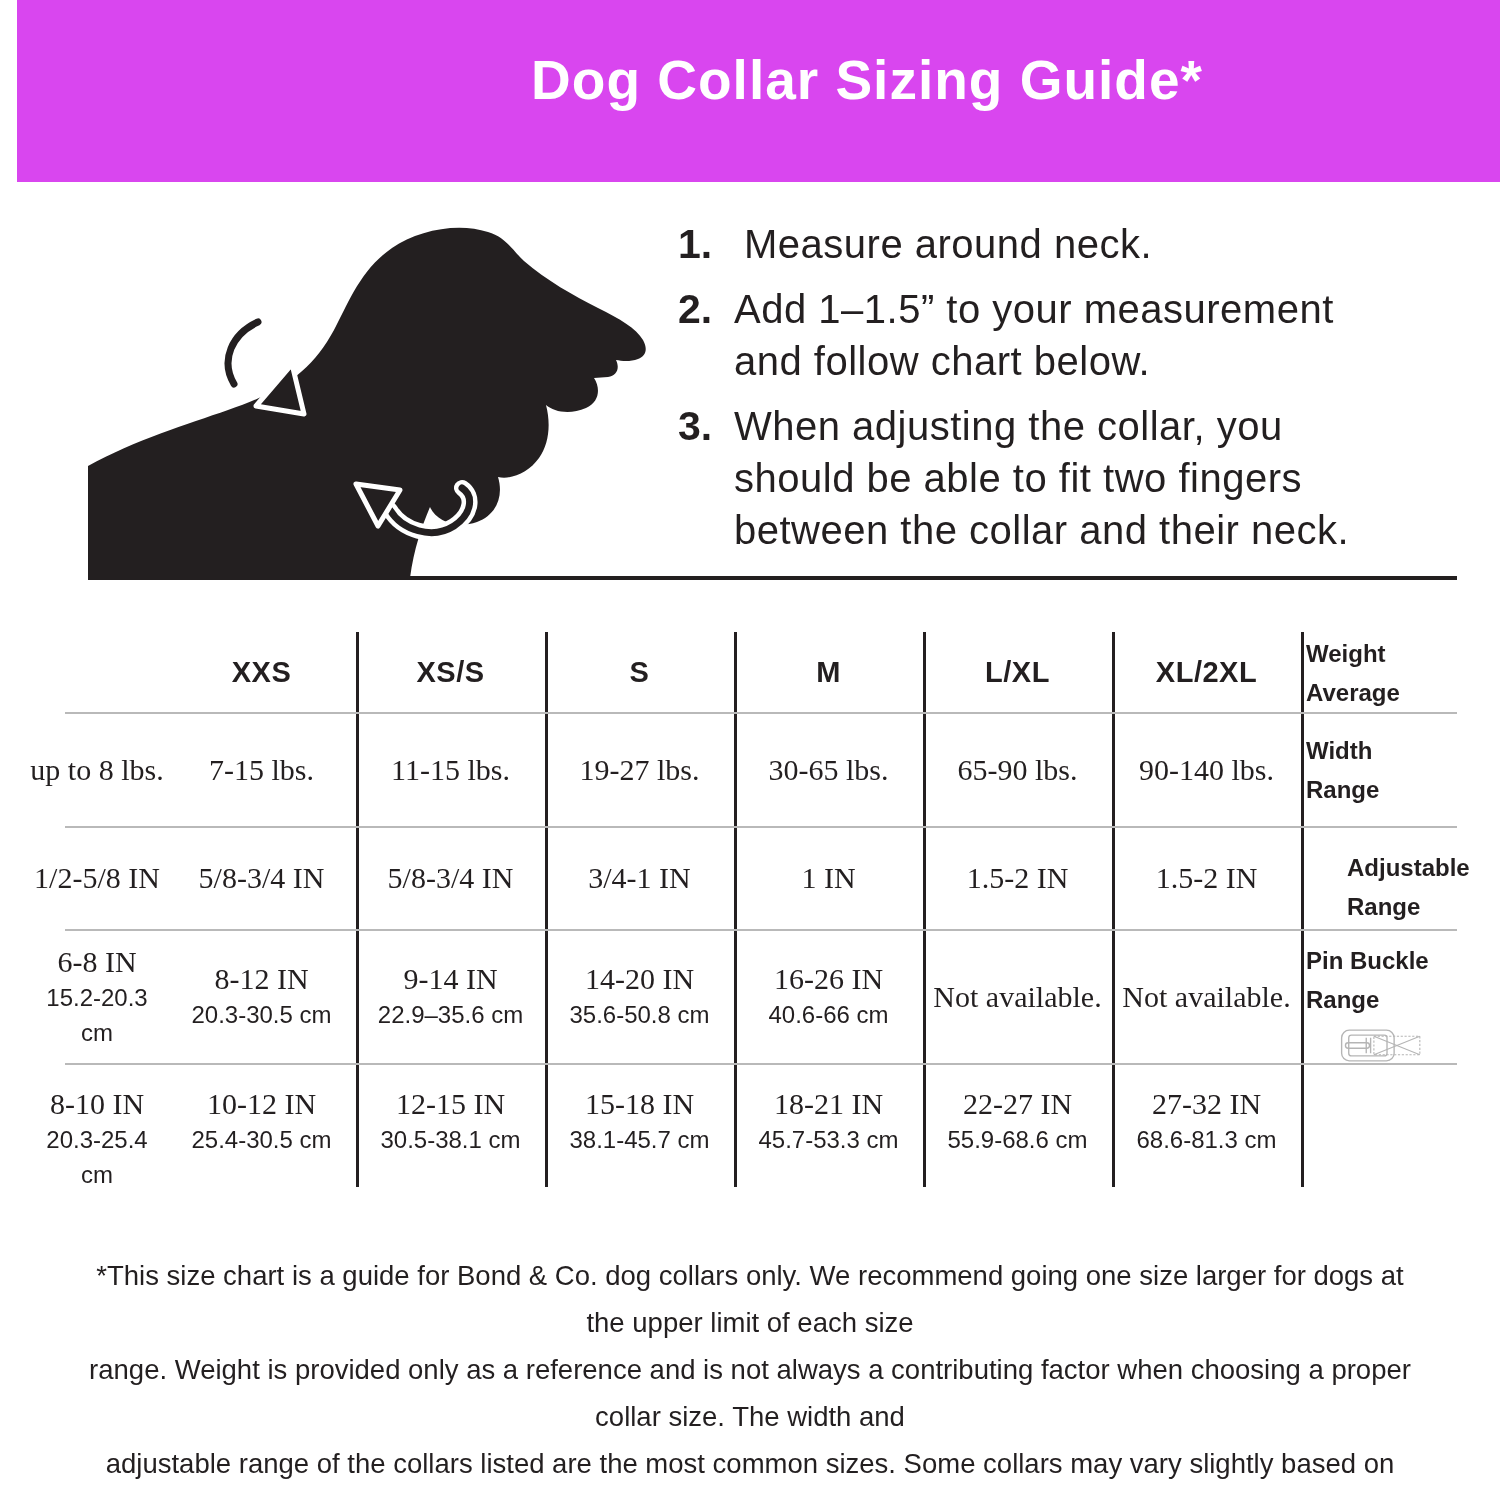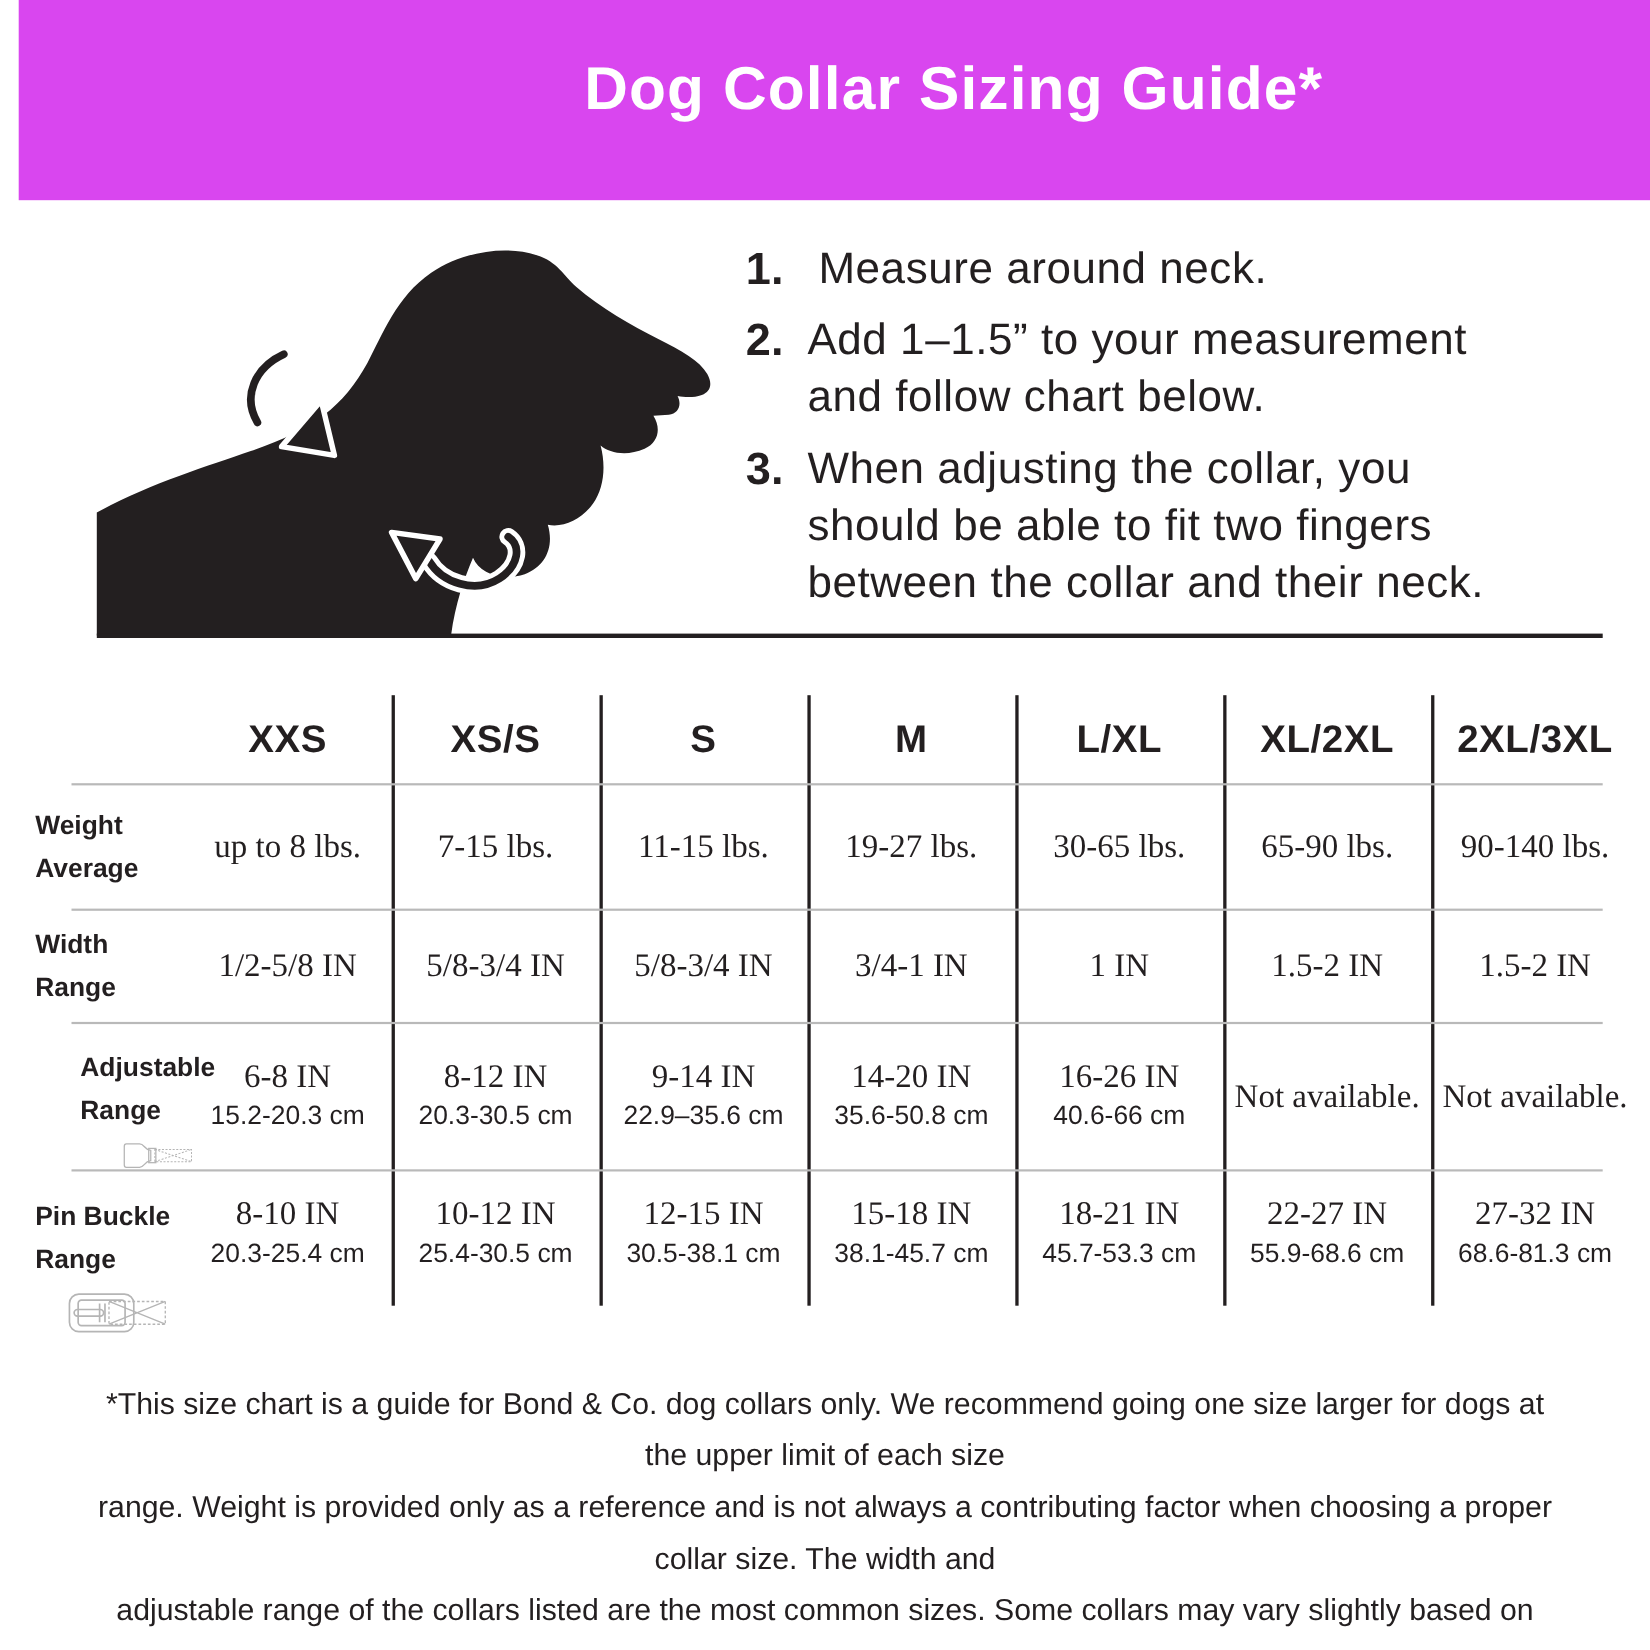--- a/index.html
+++ b/index.html
@@ -23,32 +23,32 @@
   .step-num{flex:0 0 56px;font-weight:bold;font-size:41px;line-height:52px;}
   .step-text{font-size:40px;line-height:52px;white-space:pre-line;letter-spacing:0.5px;}
   
   .size-table{
     position:absolute;left:27px;top:632px;width:1463px;
     display:grid;
     grid-template-columns:140px repeat(7, 189px);
     grid-template-rows:81px 113px 103px 134px 150px;
   }
   .cell{display:flex;flex-direction:column;justify-content:center;align-items:center;text-align:center;}
-  .cell.head{font-weight:bold;font-size:35px;letter-spacing:0.5px;}
+  .cell.head{font-weight:bold;font-size:29px;letter-spacing:0.5px;}
   .cell .in{font-size:30px;line-height:37px;font-family:Liberation Serif, serif;}
   .cell .cm{font-size:24px;line-height:35px;}
   .cell.start{justify-content:flex-start;}
   .cell.pad-pin{padding-top:22px;}
   .label-cell{
     display:flex;flex-direction:column;justify-content:center;align-items:flex-start;
     padding-left:5px;font-weight:bold;font-size:24px;line-height:39px;white-space:pre-line;
   }
   .label-cell.start{justify-content:flex-start;}
   .label-cell.pad-adj{padding-top:22px;margin-left:41px;}
-  .label-cell.pad-pin{padding-top:24px;justify-content:space-between;}
+  .label-cell.pad-pin{padding-top:12px;justify-content:space-between;}
   .buckle-icon{margin-top:9px;}
   .vline{position:absolute;top:0;width:3px;height:555px;background:#231f20;}
   .hline{position:absolute;left:38px;width:1392px;height:2px;background:#b9b9b9;}
   
   .footnote{
     position:absolute;left:85px;top:1252px;width:1330px;
     text-align:center;font-size:27.5px;line-height:47px;white-space:pre-line;
   }
 </style>
 </head>
@@ -118,21 +118,20 @@
 
   <div class="size-table">
 
     <div class="cell"></div>
     <div class="cell head">XXS</div>
     <div class="cell head">XS/S</div>
     <div class="cell head">S</div>
     <div class="cell head">M</div>
     <div class="cell head">L/XL</div>
     <div class="cell head">XL/2XL</div>
-    <div class="cell head">2XL/3XL</div>
 
     <div class="label-cell">Weight
 Average</div>
     <div class="cell">
         <span class="in">up to 8 lbs.</span>
       </div>
     <div class="cell">
         <span class="in">7-15 lbs.</span>
       </div>
     <div class="cell">

